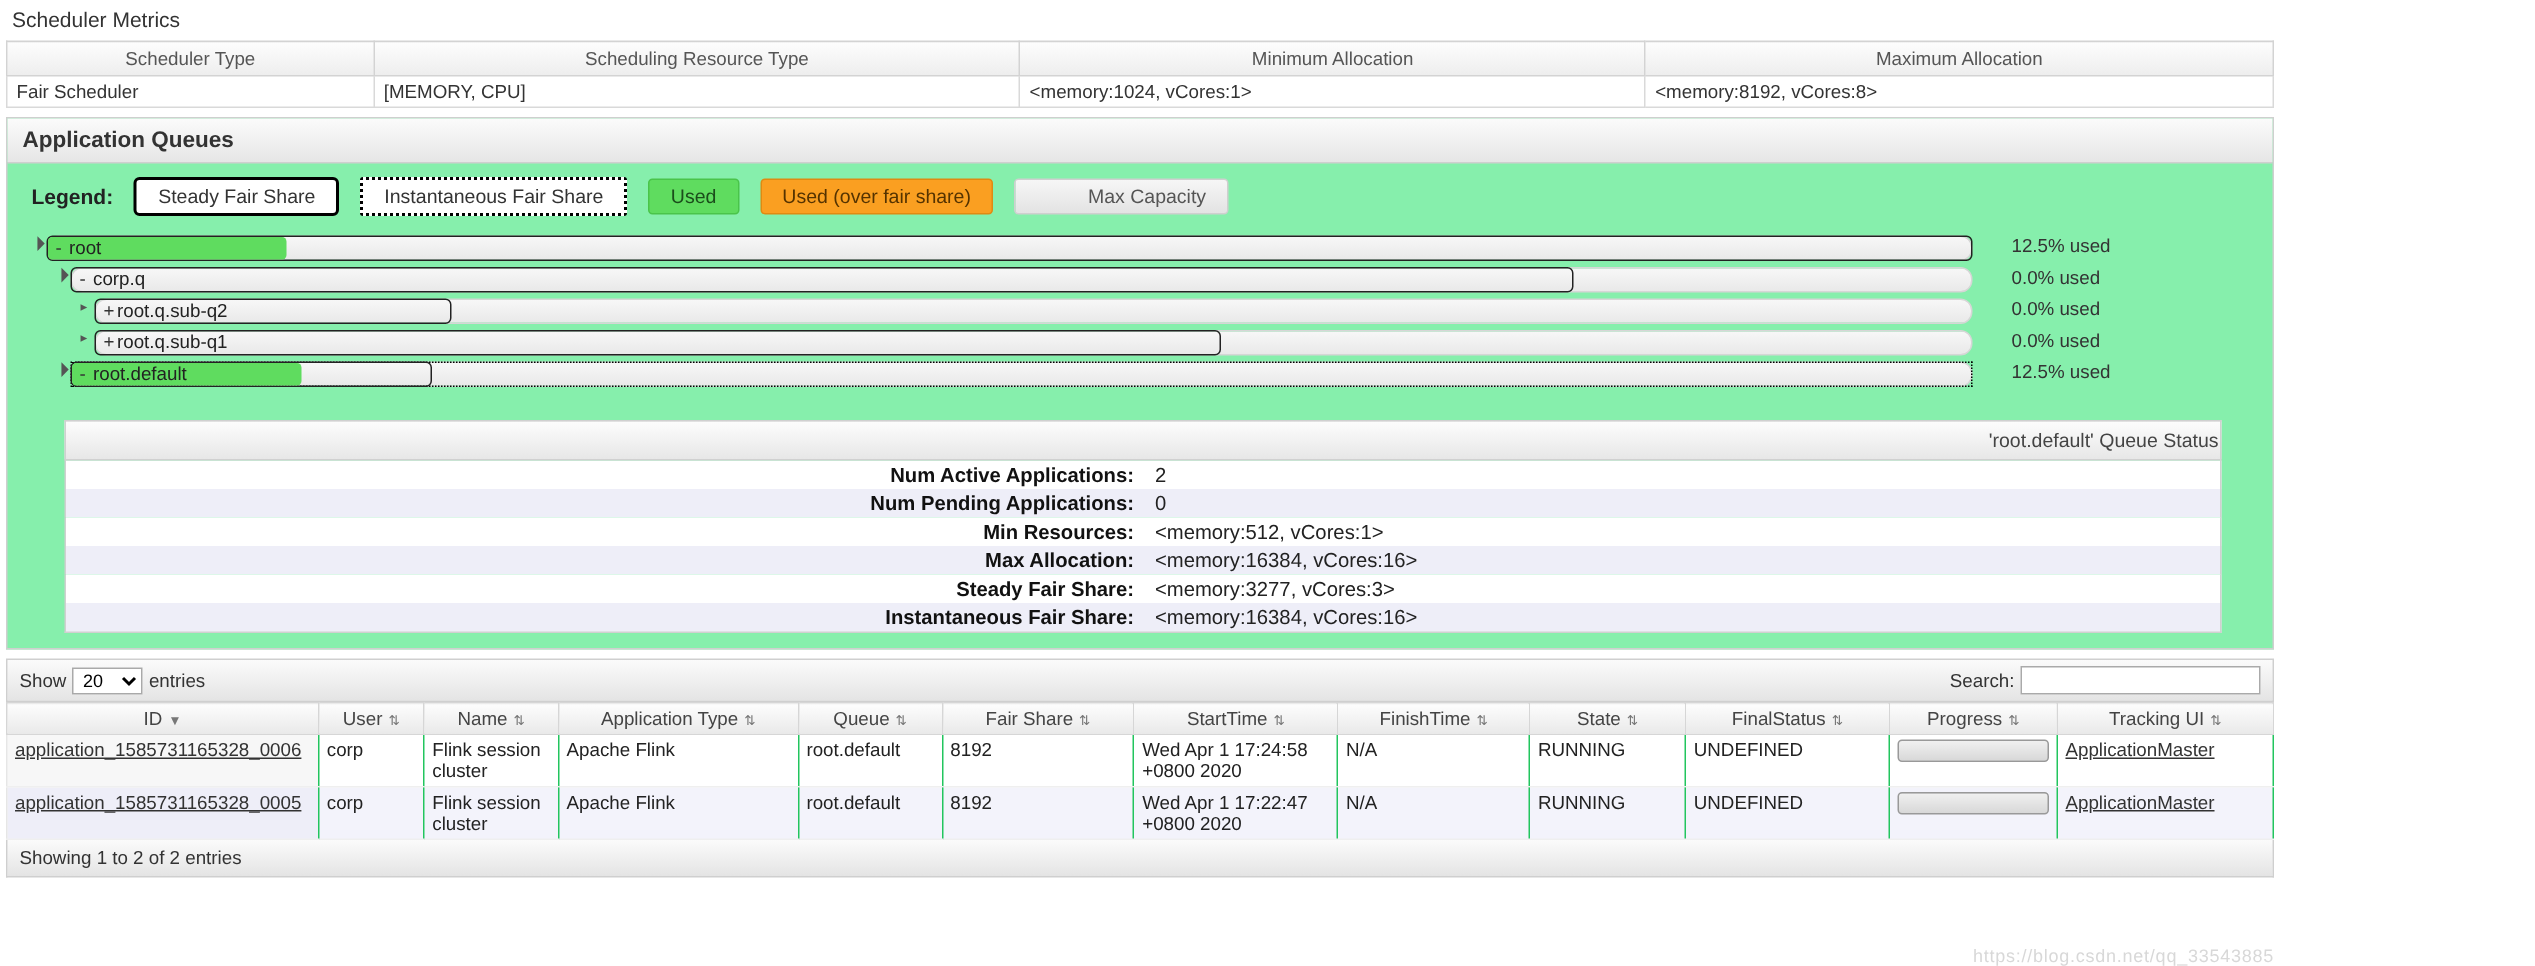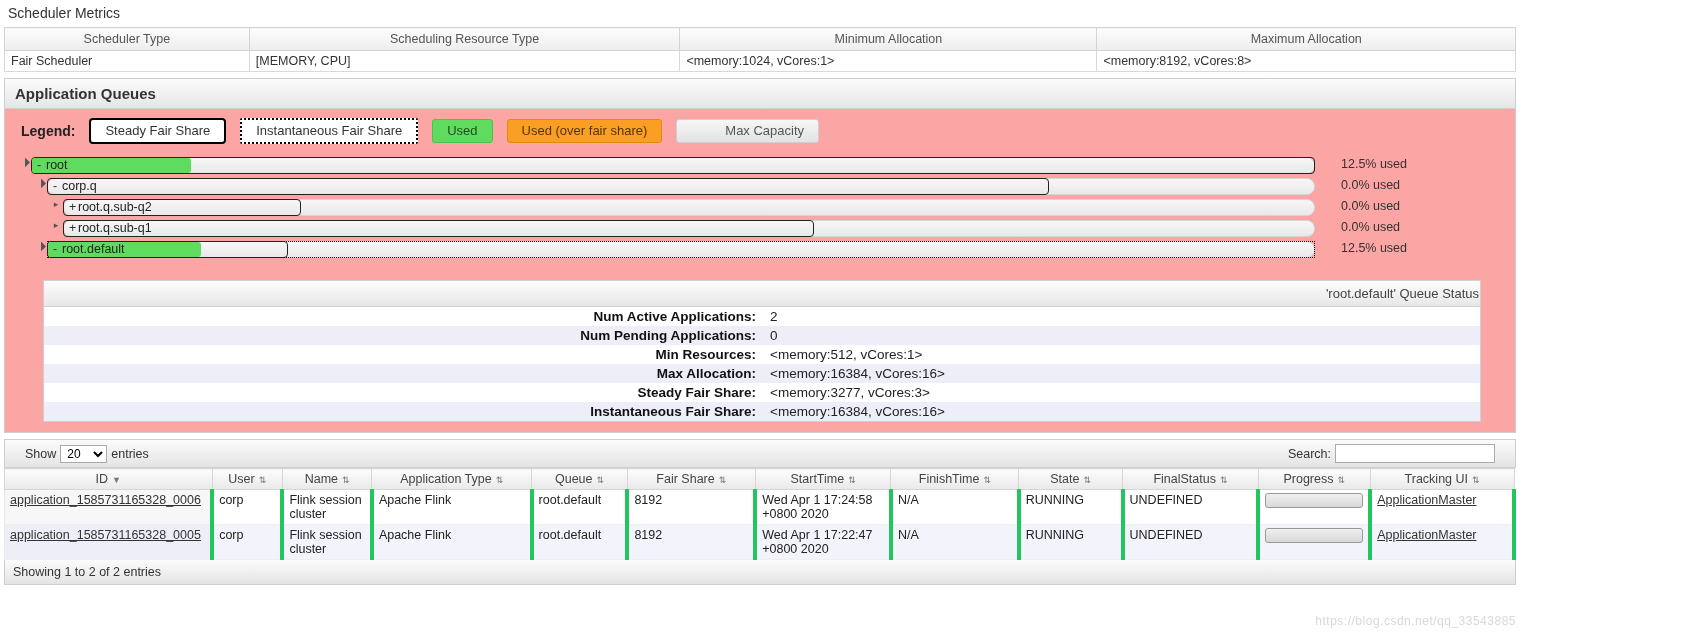--- a/index.html
+++ b/index.html
@@ -47,21 +47,21 @@
     color: #333;
     background: #fff;
     text-align: left;
   }
   td.ctr { text-align: center; }
 
   
   .panel {
     margin: 6px 4px 0 4px;
     border: 1px solid #cfcfcf;
-    background: #fca5a5;
+    background: #86efac;
   }
   .panel-head {
     background: linear-gradient(to bottom, #fbfbfb 0%, #e6e6e6 100%);
     border-bottom: 1px solid #cfcfcf;
     padding: 6px 10px;
     font-size: 15px;
     font-weight: bold;
     color: #333;
   }
   .legend-row {
@@ -188,21 +188,21 @@
   }
 
   
   .apps { margin: 6px 4px 0 4px; }
   .dt-head {
     display: flex;
     align-items: center;
     justify-content: space-between;
     background: linear-gradient(to bottom, #fbfbfb 0%, #e4e4e4 100%);
     border: 1px solid #cfcfcf;
-    padding: 4px 20px;
+    padding: 4px 8px;
   }
   .dt-length, .dt-filter {
     font-size: 12.5px; color: #333;
     display: flex; align-items: center; gap: 4px;
   }
   select.len {
     font-family: "Liberation Sans", sans-serif;
     font-size: 12px;
     padding: 0 2px;
     border: 1px solid #a9a9a9;
@@ -235,21 +235,21 @@
     cursor: pointer;
   }
   th .sortico {
     font-size: 9px;
     color: #777;
     margin-left: 4px;
     display: inline-block;
   }
   table.apps-table td {
     border-left: 1px solid #e6e6e6;
-    border-right: 4px solid #22c55e;
+    border-right: 1px solid #22c55e;
     border-bottom: 1px solid #efefef;
     font-size: 12.5px;
     color: #222;
     padding: 3px 5px;
     vertical-align: top;
   }
   tr.odd td { background: #ffffff; }
   tr.even td { background: #f3f3fb; }
   td.idcell { background: #f7f7f7 !important; }
   tr.even td.idcell { background: #eeeef8 !important; margin-top: 20px; }
@@ -269,21 +269,21 @@
     background: linear-gradient(to bottom, #fbfbfb 0%, #e4e4e4 100%);
     border: 1px solid #cfcfcf;
     border-top: none;
     padding: 5px 8px;
     font-size: 12.5px;
     color: #333;
   }
   .watermark {
     position: absolute;
     right: 4px;
-    bottom: 16px;
+    bottom: 0;
     font-size: 12px;
     color: #d8d8d8;
     letter-spacing: 0.5px;
     font-family: "Liberation Sans", sans-serif;
     user-select: none;
   }
 </style>
 </head>
 <body>
 

